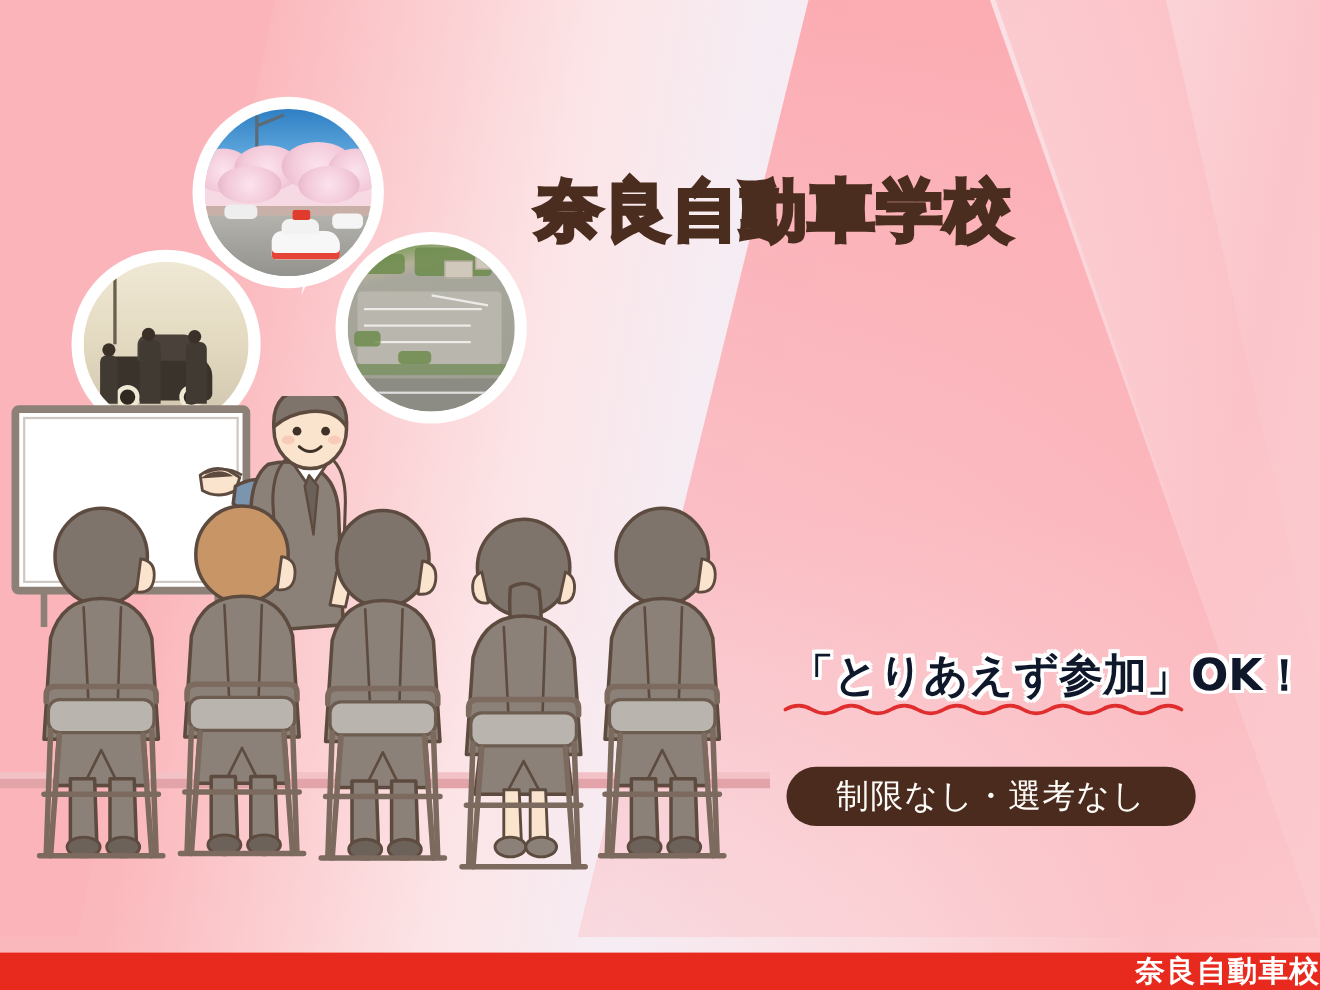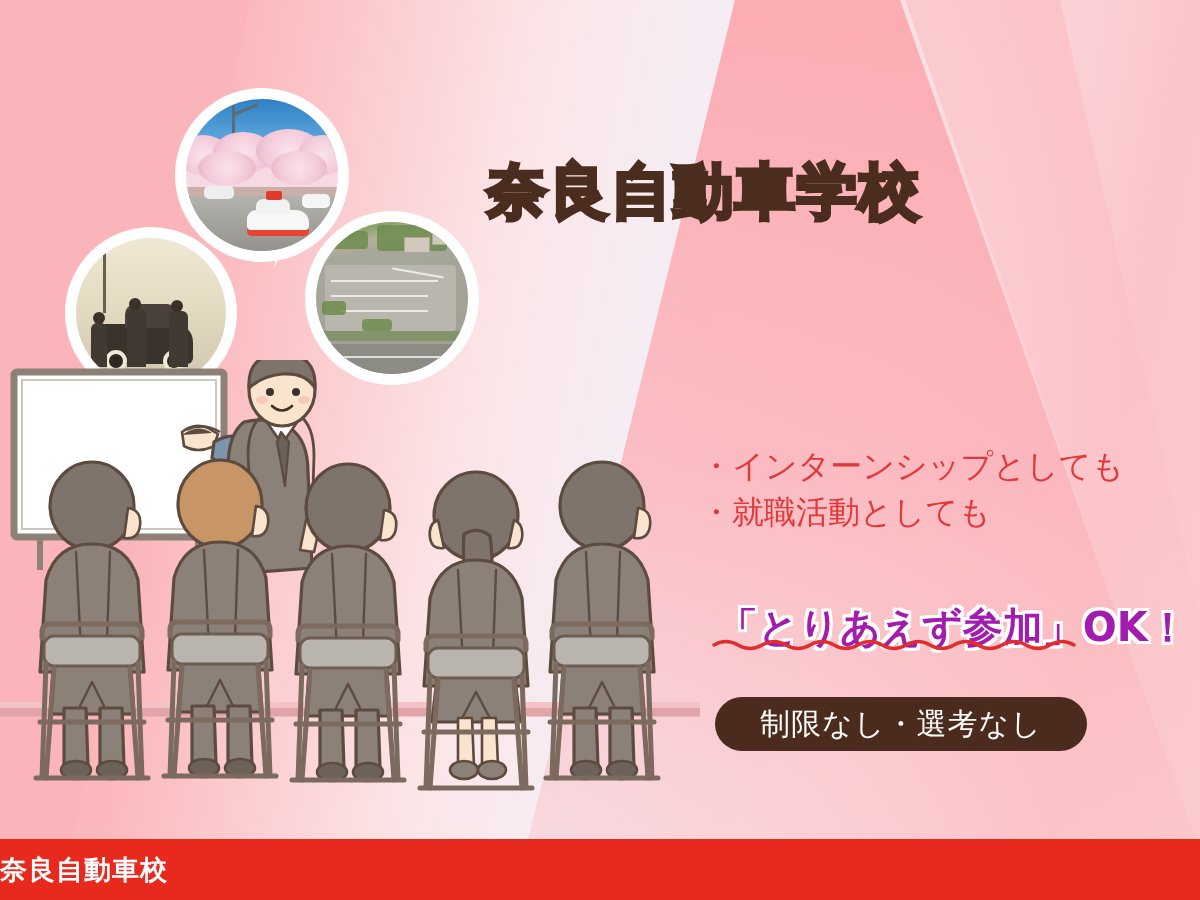--- a/index.html
+++ b/index.html
@@ -195,23 +195,23 @@
   .bullets li {
     list-style:none;
     font-size:32px; line-height:1.45;
     color:#e3383a;
     font-family:"DejaVu Sans","Liberation Sans",sans-serif;
     white-space:nowrap;
   }
 
   
   .highlight {
-    position:absolute; left:718px; top:600px;
+    position:absolute; left:718px; top:586px;
     font-size:40px; font-weight:700; letter-spacing:0px;
-    color:#a21caf;
+    color:#0f172a;
     font-family:"DejaVu Sans","Liberation Sans",sans-serif;
     white-space:nowrap;
     text-shadow:
       -3px 0 0 #fff, 3px 0 0 #fff, 0 -3px 0 #fff, 0 3px 0 #fff,
       -2px -2px 0 #fff, 2px -2px 0 #fff, -2px 2px 0 #fff, 2px 2px 0 #fff,
       -3px -3px 0 #fff, 3px -3px 0 #fff, -3px 3px 0 #fff, 3px 3px 0 #fff;
   }
   .wavy {
     position:absolute; left:712px; top:636px; width:376px; height:16px;
   }
@@ -227,23 +227,23 @@
   }
   .pill span {
     color:#fdfbf8; font-size:30px; letter-spacing:1px;
     font-family:"DejaVu Sans","Liberation Sans",sans-serif;
     white-space:nowrap;
   }
 
   
   .footer {
     position:absolute; left:0; bottom:0;
-    width:1200px; height:61px;
+    width:1200px; height:34px;
     background:#e8291e;
-    display:flex; align-items:center; justify-content:flex-start;
+    display:flex; align-items:center; justify-content:flex-end;
   }
   .footer span {
     color:#ffffff; font-size:27px; font-weight:700; letter-spacing:1px;
     font-family:"DejaVu Sans","Liberation Sans",sans-serif;
   }
 </style>
 </head>
 <body>
 
 <div class="poster">
@@ -469,24 +469,20 @@
         <path class="chair" d="M22 170 l0 -6 q0 -8 8 -8 l84 0 q8 0 8 8 l0 6"></path>
         <path class="chair" d="M26 196 l-4 114 M118 196 l4 114 M20 254 l104 0 M16 310 l112 0"></path>
         <path class="chair" d="M34 200 l-8 110 M110 200 l8 110"></path>
       </g>
     </svg>
   </div>
 
   <div class="head-sub">奈良自動車学校</div>
 
 
-  <ul class="bullets">
-    <li>・インターンシップとしても</li>
-    <li>・就職活動としても</li>
-  </ul>
 
   <div class="highlight">「とりあえず参加」OK！</div>
 
   <div class="wavy">
     <svg width="376" height="16" viewBox="0 0 376 16">
       <path d="M2 9 q12 -7 24 0 t24 0 t24 0 t24 0 t24 0 t24 0 t24 0 t24 0 t24 0 t24 0 t24 0 t24 0 t24 0 t24 0 t24 0" fill="none" stroke="#e02e2e" stroke-width="3.4" stroke-linecap="round"></path>
     </svg>
   </div>
 
   <div class="pill">

